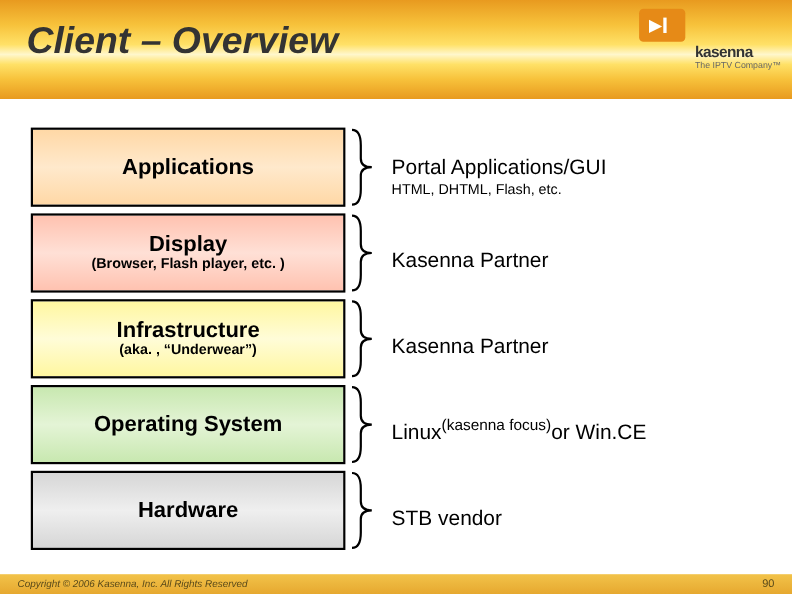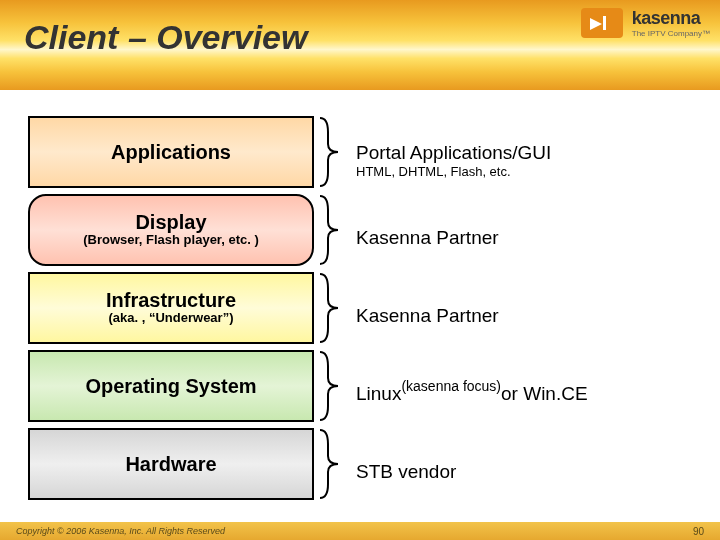--- a/index.html
+++ b/index.html
@@ -44,21 +44,21 @@
     position: absolute;
     left: 22px; top: 8px;
     width: 3px; height: 14px;
     background: #fff;
   }
   .logo-text {
     display: inline-block;
     vertical-align: top;
     margin-left: 4px;
   }
-  .logo-name { font-size: 18px; font-weight: bold; color: #333; letter-spacing: -0.5px; }
+  .logo-name { font-size: 14px; font-weight: bold; color: #333; letter-spacing: -0.5px; margin-top: 31px; }
   .logo-tag { font-size: 8px; color: #666; }
 
   .content {
     position: absolute;
     top: 115px;
     left: 28px;
     width: 664px;
   }
   .row {
     display: flex;
@@ -74,21 +74,21 @@
     flex-direction: column;
     align-items: center;
     justify-content: center;
     text-align: center;
     padding: 2px 1px;
   }
   .box-title { font-size: 20px; font-weight: bold; color: #000; line-height: 1.1; }
   .box-sub { font-size: 13px; font-weight: bold; color: #000; line-height: 1.1; }
 
   .row:nth-child(1) .box { background: linear-gradient(to bottom, #ffd8a6, #ffe9cc, #ffd8a6); }
-  .row:nth-child(2) .box { background: linear-gradient(to bottom, #ffc2b0, #ffe0d6, #ffc2b0); border-radius: 18px; }
+  .row:nth-child(2) .box { background: linear-gradient(to bottom, #ffc2b0, #ffe0d6, #ffc2b0); }
   .row:nth-child(3) .box { background: linear-gradient(to bottom, #fff7a0, #fffcd8, #fff7a0); }
   .row:nth-child(4) .box { background: linear-gradient(to bottom, #c8e8b0, #e4f4d6, #c8e8b0); }
   .row:nth-child(5) .box { background: linear-gradient(to bottom, #d6d6d6, #efefef, #d6d6d6); }
 
   .brace {
     width: 36px;
     height: 72px;
     flex-shrink: 0;
   }
 

